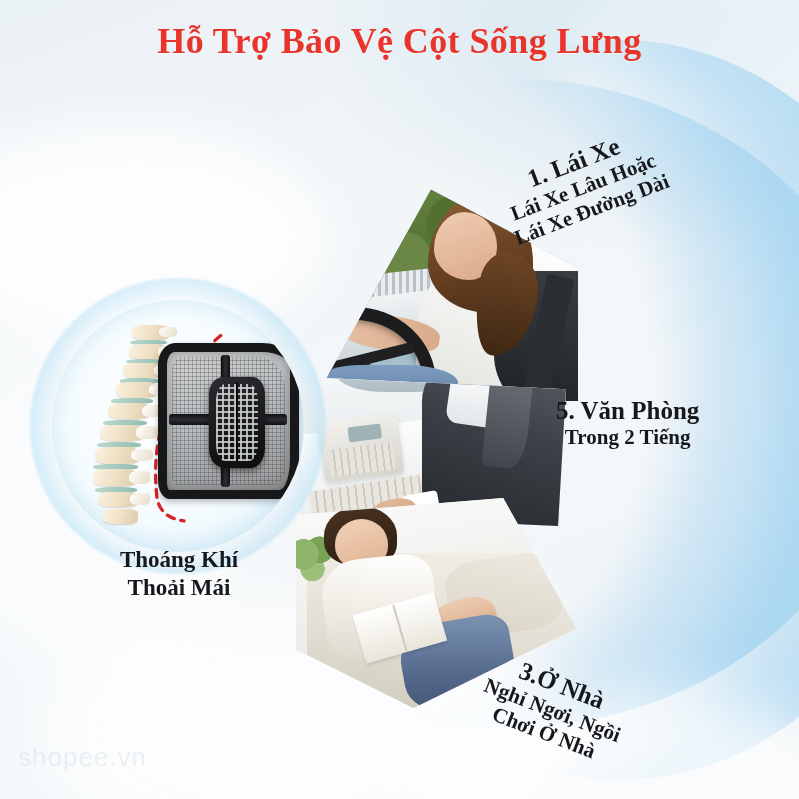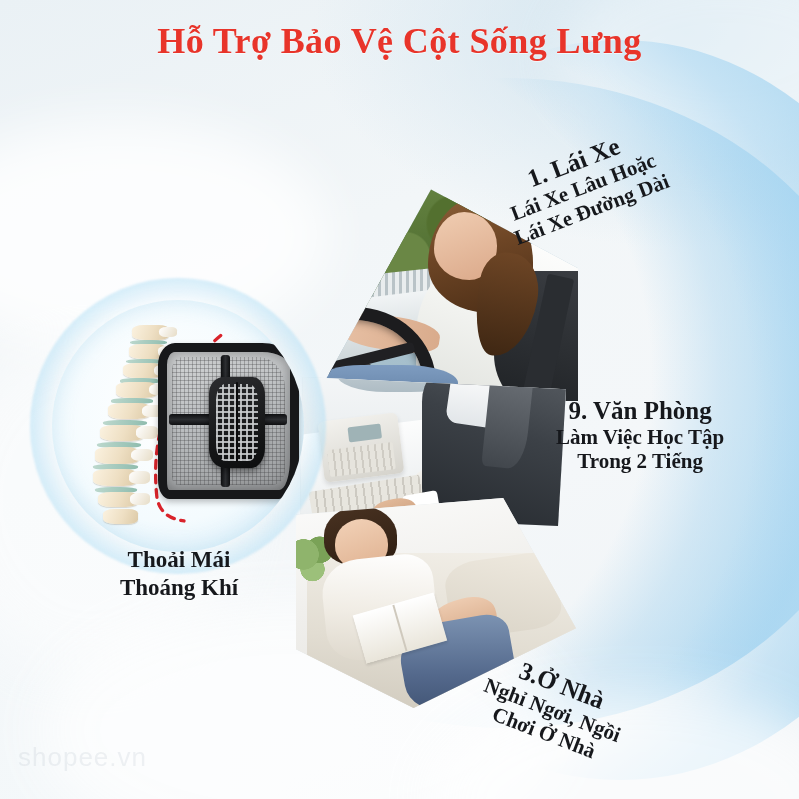--- a/index.html
+++ b/index.html
@@ -567,33 +567,32 @@
           <div class="mesh-pad">
             <div class="mesh-pad-dots"></div>
             <div class="mesh-pad-seam"></div>
           </div>
         </div>
       </div>
     </div>
   </div>
 
   <div class="caption">
+    <div>Thoáng Khí</div>
     <div>Thoải Mái</div>
-    <div>Thoáng Khí</div>
   </div>
 
   <div class="label label1">
     <div class="l1">1. Lái Xe</div>
     <div class="l2">Lái Xe Lâu Hoặc</div>
     <div class="l2">Lái Xe Đường Dài</div>
   </div>
 
   <div class="label label2">
-    <div class="l1">9. Văn Phòng</div>
-    <div class="l2">Làm Việc Học Tập</div>
+    <div class="l1">5. Văn Phòng</div>
     <div class="l2">Trong 2 Tiếng</div>
   </div>
 
   <div class="label label3">
     <div class="l1">3.Ở Nhà</div>
     <div class="l2">Nghỉ Ngơi, Ngồi</div>
     <div class="l2">Chơi Ở Nhà</div>
   </div>
 
   <div class="watermark">shopee.vn</div>

